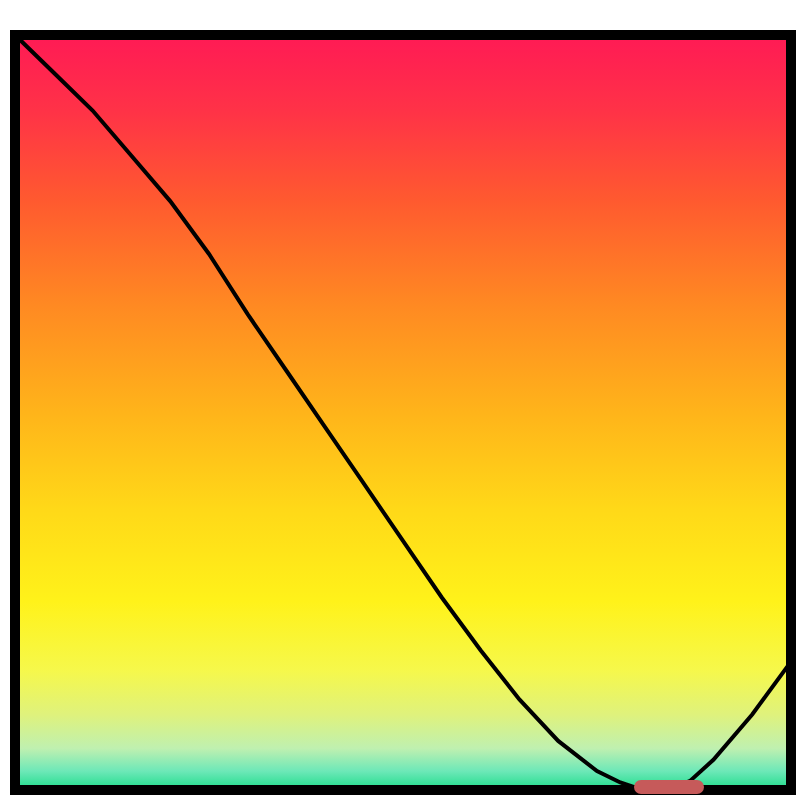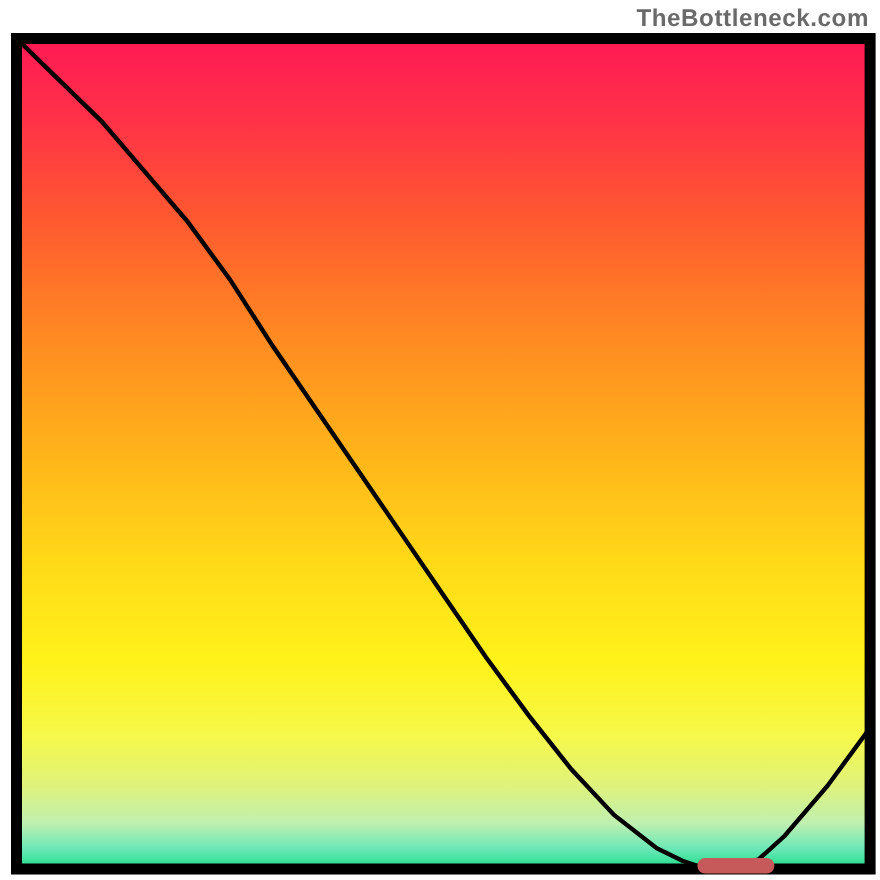--- a/index.html
+++ b/index.html
@@ -28,21 +28,20 @@
   svg {
     position: absolute;
     top: 0;
     left: 0;
   }
 </style>
 </head>
 <body>
 
 <div class="container">
-  <div class="watermark">TheBottleneck.com</div>
   <svg id="chart-svg" width="800" height="800">
     <defs>
       <linearGradient id="bg-grad" x1="0" y1="0" x2="0" y2="1">
           <stop offset="0%" stop-color="#ff1a55"></stop>
           <stop offset="10%" stop-color="#ff3247"></stop>
           <stop offset="22%" stop-color="#ff5a2f"></stop>
           <stop offset="36%" stop-color="#ff8a22"></stop>
           <stop offset="50%" stop-color="#ffb41a"></stop>
           <stop offset="63%" stop-color="#ffd918"></stop>
           <stop offset="75%" stop-color="#fff21a"></stop>

